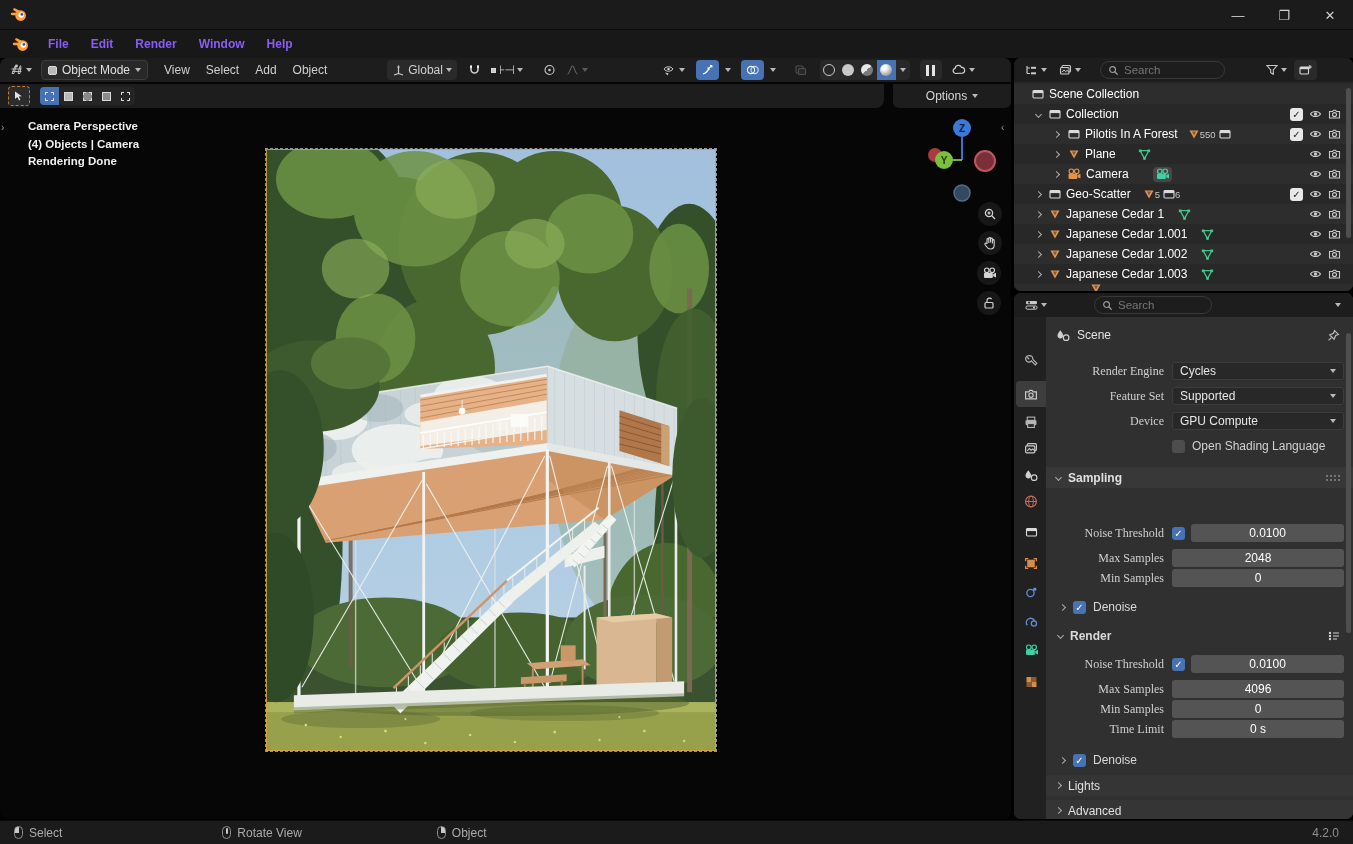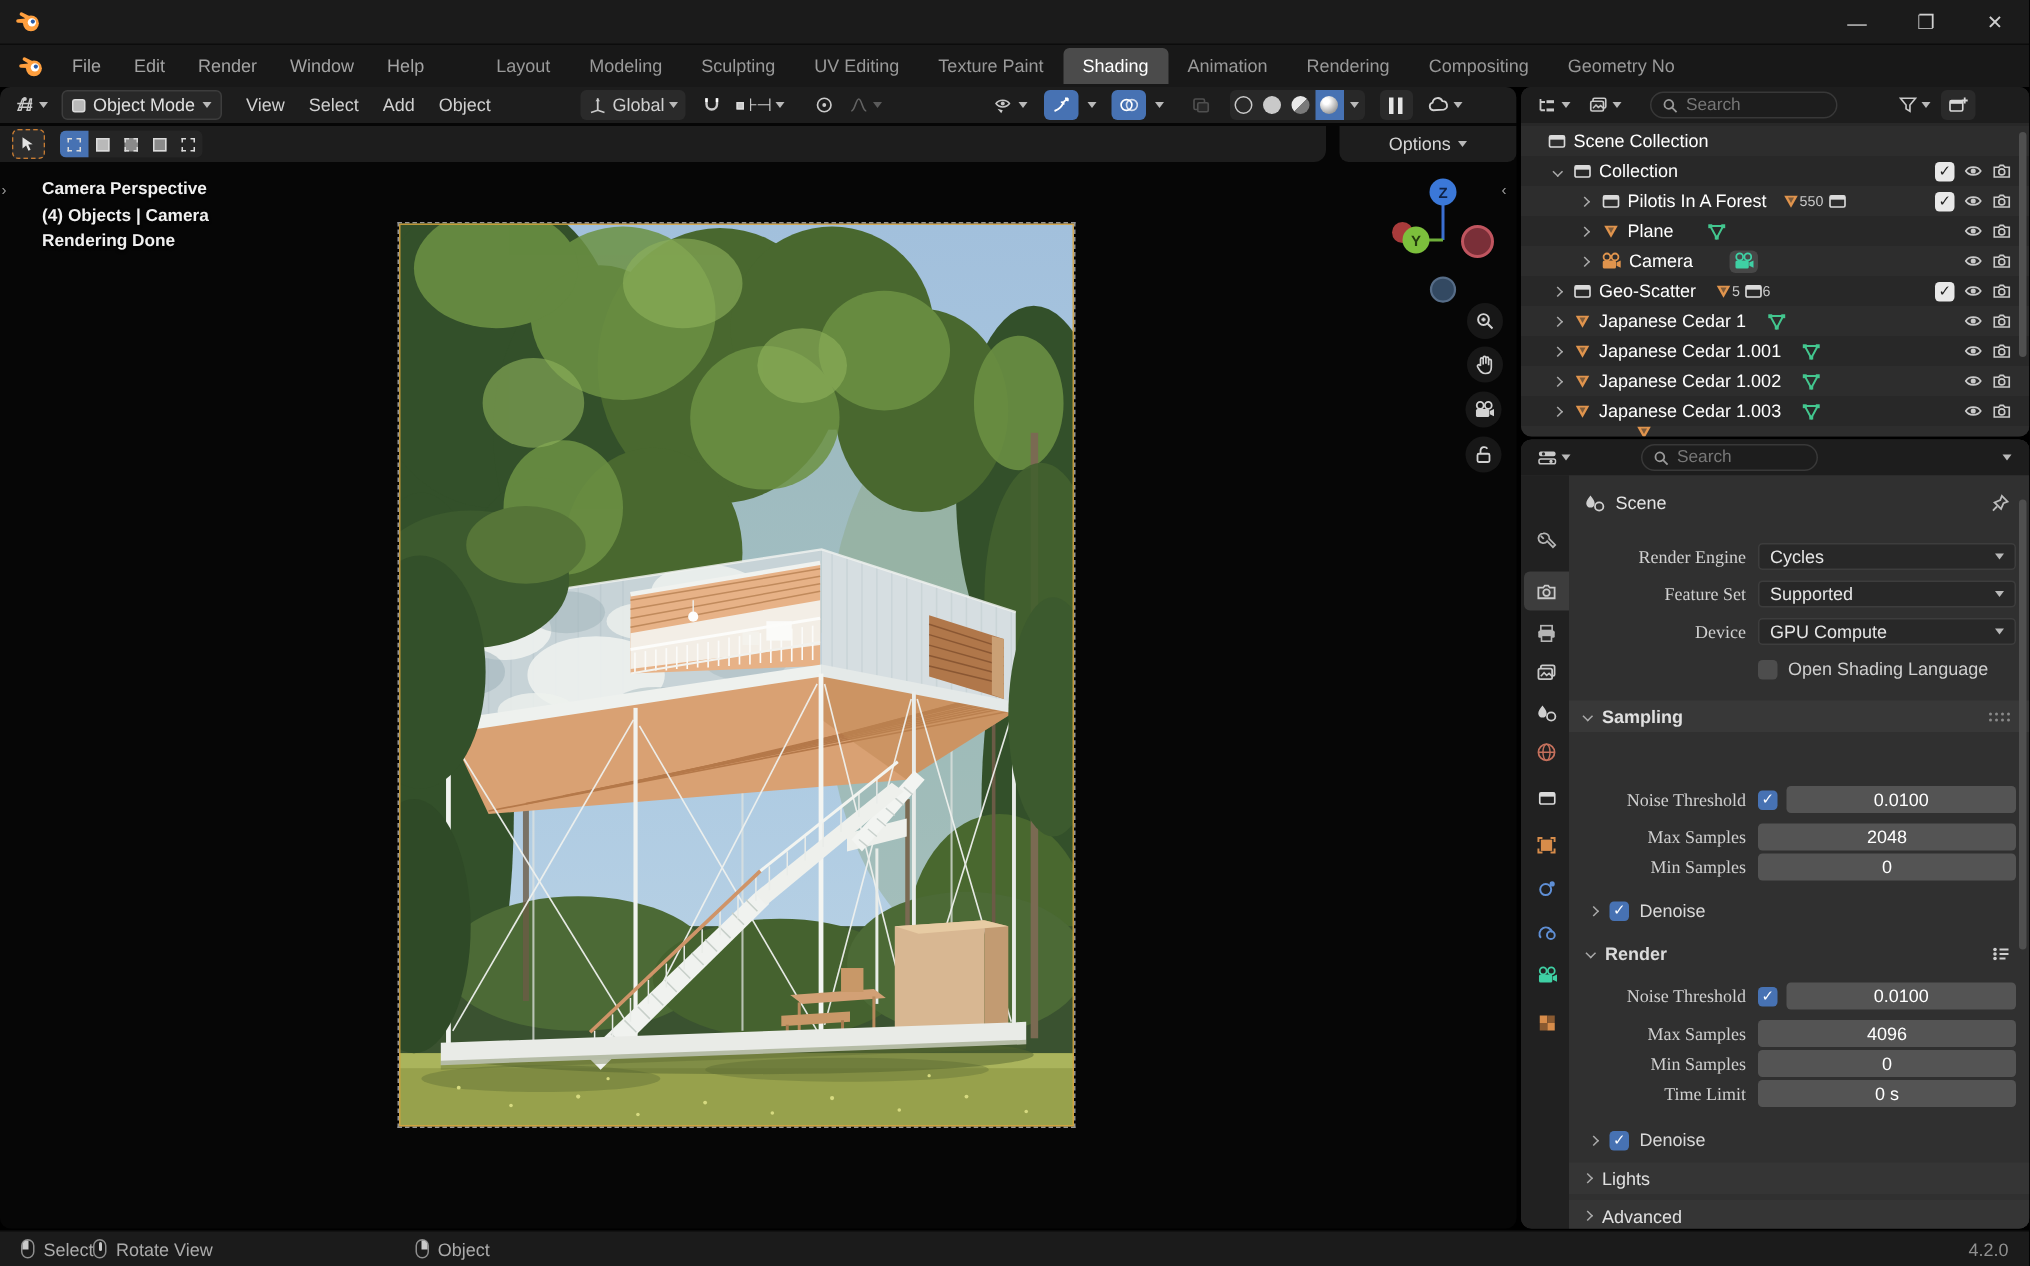--- a/index.html
+++ b/index.html
@@ -10,21 +10,21 @@
   .row { display:flex; align-items:center; }
 
   
   .titlebar { left:0; top:0; width:1353px; height:30px; background:#1b1b1b; display:flex; align-items:center; border-bottom:1px solid #0c0c0c; }
   .titlebar .ttl { color:#e3e3e3; font-size:12.5px; margin-left:8px; white-space:nowrap; }
   .winbtn { width:46px; height:30px; display:flex; align-items:center; justify-content:center; color:#cfcfcf; font-size:13px; }
   .winbtns { position:absolute; right:0; top:0; display:flex; }
 
   
   .topbar { left:0; top:30px; width:1353px; height:28px; background:#181818; display:flex; align-items:center; }
-  .menu-item { padding:0 11px; height:22px; line-height:22px; color:#a3a3a3; border-radius:4px; }
+  .menu-item { padding:0 11px; height:22px; line-height:22px; color:#8b5cf6; border-radius:4px;font-weight:bold; }
   .tabs { display:flex; margin-left:24px; }
   .tab { padding:0 13px; height:24px; line-height:24px; color:#999; border-radius:4px 4px 0 0; white-space:nowrap; }
   .tab.active { background:#4b4b4b; color:#fff; }
   .idwidget { display:flex; align-items:center; height:22px; background:#1d1d1d; border:1px solid #2f2f2f; border-radius:4px; overflow:hidden; }
   .idwidget .iconbox { display:flex; align-items:center; gap:2px; padding:0 5px; height:100%; background:#252525; }
   .idwidget .name { padding:0 6px; color:#e0e0e0; white-space:nowrap; }
   .idwidget .mini { width:20px; height:100%; display:flex; align-items:center; justify-content:center; background:#303030; border-left:1px solid #1a1a1a; }
   .idwidget .mini.dim { background:transparent; opacity:.45; }
 
   
@@ -316,32 +316,20 @@
   <div class="topbar abs">
     <svg class="icon" width="17" height="15" style="margin-left:12px">
         <use href="#i-blender"></use>
       </svg>
     <div class="row" style="margin-left:8px">
       <div class="menu-item">File</div>
       <div class="menu-item">Edit</div>
       <div class="menu-item">Render</div>
       <div class="menu-item">Window</div>
       <div class="menu-item">Help</div>
-    </div>
-    <div class="tabs">
-      <div class="tab">Layout</div>
-      <div class="tab">Modeling</div>
-      <div class="tab">Sculpting</div>
-      <div class="tab">UV Editing</div>
-      <div class="tab">Texture Paint</div>
-      <div class="tab active">Shading</div>
-      <div class="tab">Animation</div>
-      <div class="tab">Rendering</div>
-      <div class="tab">Compositing</div>
-      <div class="tab" style="max-width:84px;overflow:hidden">Geometry No</div>
     </div>
     <div class="abs idwidget" style="left:1019px; top:33px; width:172px">
       <div class="iconbox">
         <svg class="icon" width="13" height="12">
             <use href="#i-sceneic"></use>
           </svg>
         <span class="caret"></span>
       </div>
       <div class="name" style="flex:1">Scene</div>
       <svg class="icon" width="12" height="12" style="margin-right:4px">
@@ -1307,21 +1295,21 @@
     <div class="scrollbar" style="top:40px;height:300px"></div>
   </div>
 
   <div class="statusbar abs">
     <div class="row" style="margin-left:14px">
       <span class="mouse l">
           <i></i>
         </span>
       <span>Select</span>
     </div>
-    <div class="row" style="">
+    <div class="row" style="margin-left:160px">
       <span class="mouse m">
           <i></i>
         </span>
       <span>Rotate View</span>
     </div>
     <div class="row" style="margin-left:135px">
       <span class="mouse r">
           <i></i>
         </span>
       <span>Object</span>

